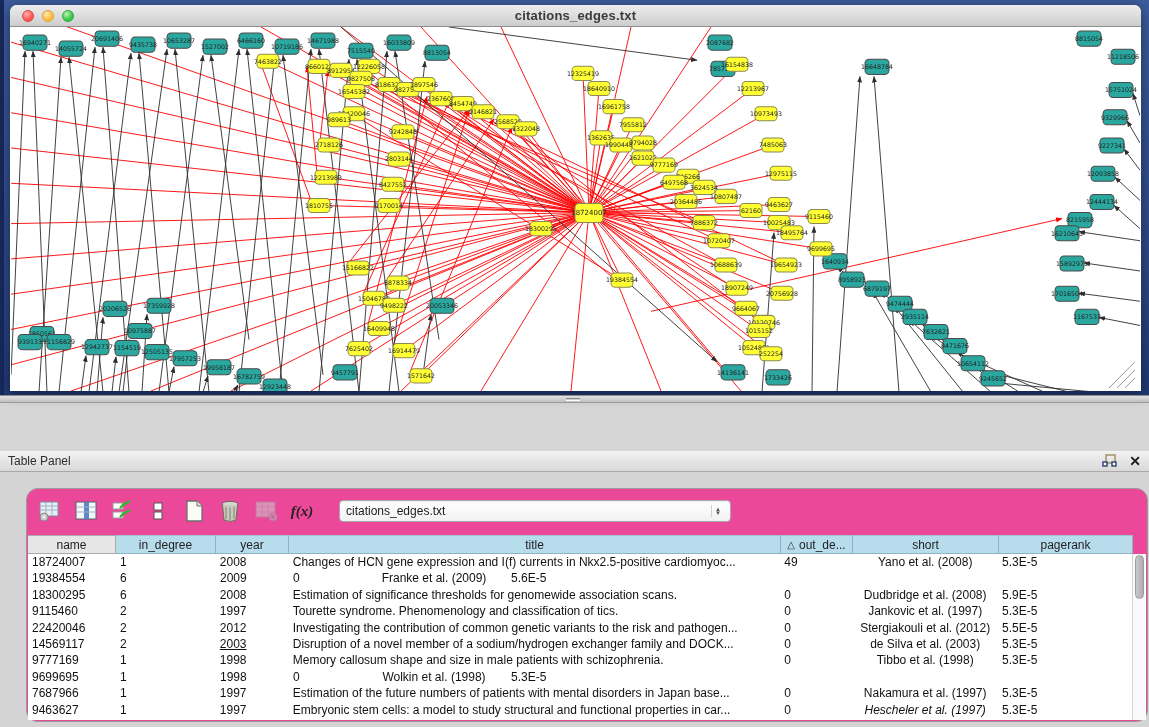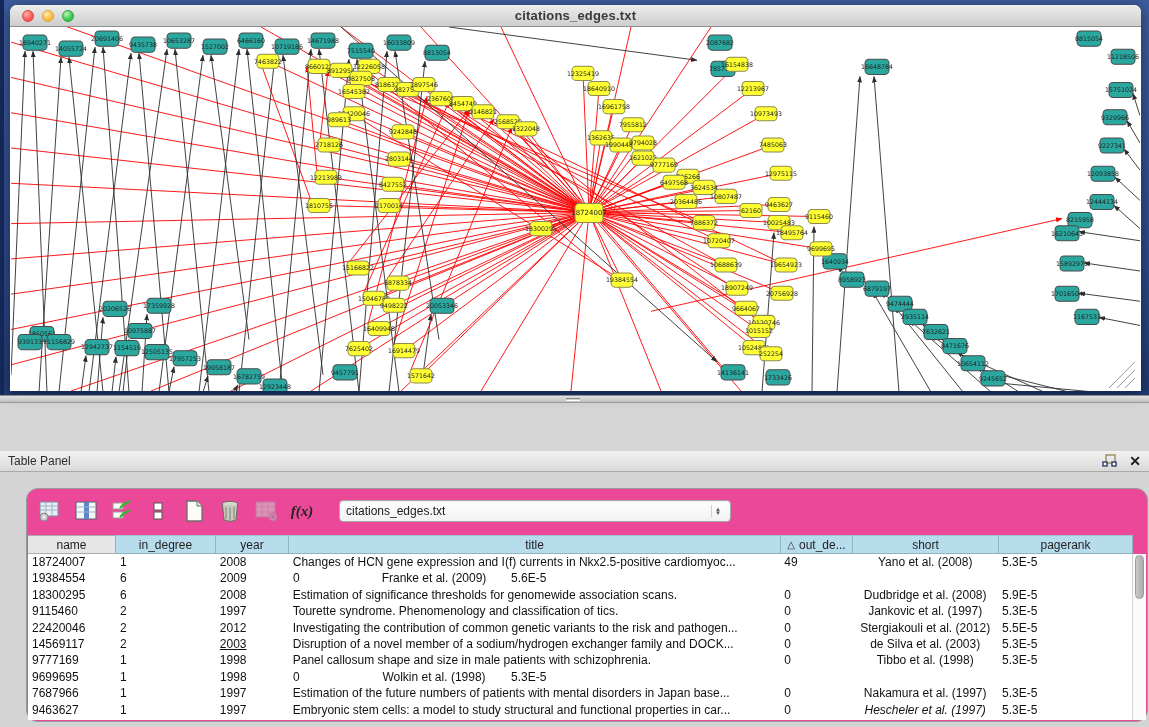--- a/index.html
+++ b/index.html
@@ -680,21 +680,21 @@
             <div class="td left" style="width: 73px; text-decoration: underline;">2003</div>
             <div class="td left" style="width: 492px;">Disruption of a novel member of a sodium/hydrogen exchanger family and DOCK...</div>
             <div class="td left" style="width: 72px;">0</div>
             <div class="td center" style="width: 146px;">de Silva et al. (2003)</div>
             <div class="td left" style="width: 134px;">5.3E-5</div>
           </div>
           <div class="tr">
             <div class="td left" style="width: 88px;">9777169</div>
             <div class="td left" style="width: 100px;">1</div>
             <div class="td left" style="width: 73px;">1998</div>
-            <div class="td left" style="width: 492px;">Panel callosum shape and size in male patients with schizophrenia.</div>
+            <div class="td left" style="width: 492px;">Memory callosum shape and size in male patients with schizophrenia.</div>
             <div class="td left" style="width: 72px;">0</div>
             <div class="td center" style="width: 146px;">Tibbo et al. (1998)</div>
             <div class="td left" style="width: 134px;">5.3E-5</div>
           </div>
           <div class="tr">
             <div class="td left" style="width: 88px;">9699695</div>
             <div class="td left" style="width: 100px;">1</div>
             <div class="td left" style="width: 73px;">1998</div>
             <div class="td left" style="width: 72px;">0</div>
             <div class="td center" style="width: 146px;">Wolkin et al. (1998)</div>

